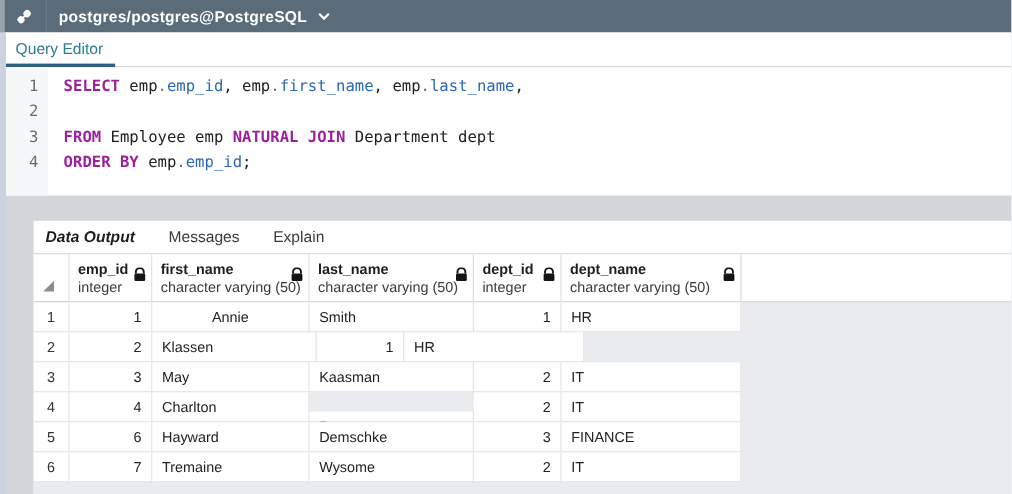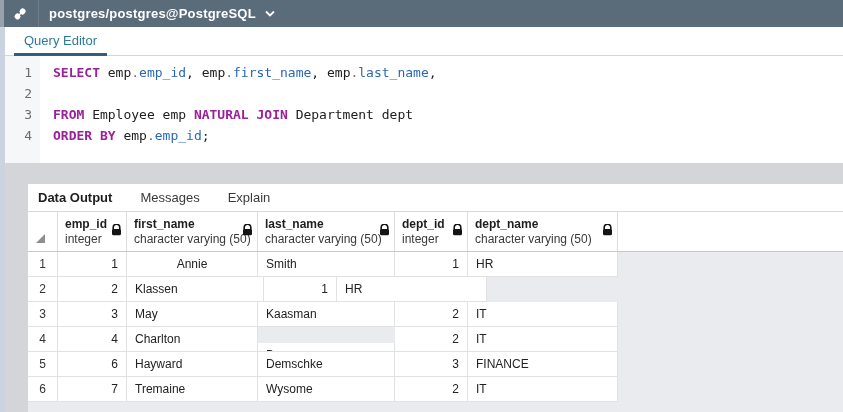--- a/index.html
+++ b/index.html
@@ -15,41 +15,41 @@
   }
   .conn-icon { margin-left:11px; display:flex; align-items:center; }
   .tb-sep { width:1px; height:27px; background:#6e7d8a; margin:0 10px 0 9px; }
   .conn-label { font-size:13px; font-weight:bold; letter-spacing:.2px; }
   .tb-chevron { margin-left:9px; display:flex; align-items:center; }
   .left-strip-top { position:absolute; left:0; top:0; width:4px; height:27px; background:#97a2ac; z-index:6; }
   .left-strip { position:absolute; left:0; top:27px; width:5px; bottom:0; background:#ccd3e0; z-index:5; }
   
   .tabbar {
     position:absolute; top:27px; left:0; right:0; height:29px; background:#fff;
-    border-bottom:1px solid #d6d6d6; display:flex; padding-left:14px;
+    border-bottom:1px solid #d6d6d6; display:flex; padding-left:3px;
   }
   .tab {
     font-size:13px; color:#3b3b3b; padding:0 10px; line-height:27px; height:29px; cursor:pointer;
   }
   .tab.active { color:var(--tab-active,#2e7b97); border-bottom:3px solid var(--tab-underline,#305f7e); }
   
   .editor { position:absolute; top:56px; left:0; right:0; height:107px; background:#fff; }
   .gutter { position:absolute; left:0; top:0; width:40px; height:100%; background:#f6f7f8; }
   .code-lines { position:absolute; top:6px; left:0; right:0; font-family:"DejaVu Sans Mono",monospace; font-size:13px; line-height:21px; }
   .code-line { display:flex; }
   .lnum { width:40px; flex:none; text-align:right; padding-right:8px; color:#6b6b6b; }
   .code-text { padding-left:13px; white-space:pre; color:#202020; }
   .tk-kw { color:var(--kw,#9c209c); font-weight:bold;text-align:right; }
   .tk-id { color:var(--ident,#2b67b8); }
   .tk-pu { color:#6f6f6f; }
   
   .panel { position:absolute; left:28px; top:184px; width:815px; height:228px; background:#fff; }
   .panel-tabs { height:28px; border-bottom:1px solid #d8d8d8; display:flex; align-items:center; padding-left:10px; }
   .ptab { font-size:13px; color:#3a3a3a; margin-right:28px; cursor:pointer; }
-  .ptab.active { font-weight:bold; color:#1e1e1e; }
+  .ptab.active { font-weight:bold; color:#1e1e1e;font-style:italic; }
   .grid { position:absolute; top:28px; left:0; right:0; bottom:0; background:#e9ebef; overflow:hidden; }
   .grid-header { display:flex; height:40px; background:#fff; border-bottom:1px solid #c8c8c8; }
   .gh-corner { width:30px; flex:none; position:relative; border-right:1px solid #dcdcdc; }
   .corner-tri { position:absolute; left:8px; bottom:8px; width:0; height:0;
     border-bottom:9px solid #8e8e8e; border-left:9px solid transparent; }
   .gh-cell { flex:none; position:relative; padding:4px 16px 0 7px; border-right:1px solid #dcdcdc; background:#fff; }
   .gh-name { font-size:12px; font-weight:bold; color:#1e1e1e; line-height:16px; white-space:nowrap; }
   .gh-type { font-size:12px; color:#3a3a3a; line-height:15px; white-space:nowrap; }
   .lock { position:absolute; right:4px; top:10px; }
   .gh-fill { flex:1; background:#fff; }

